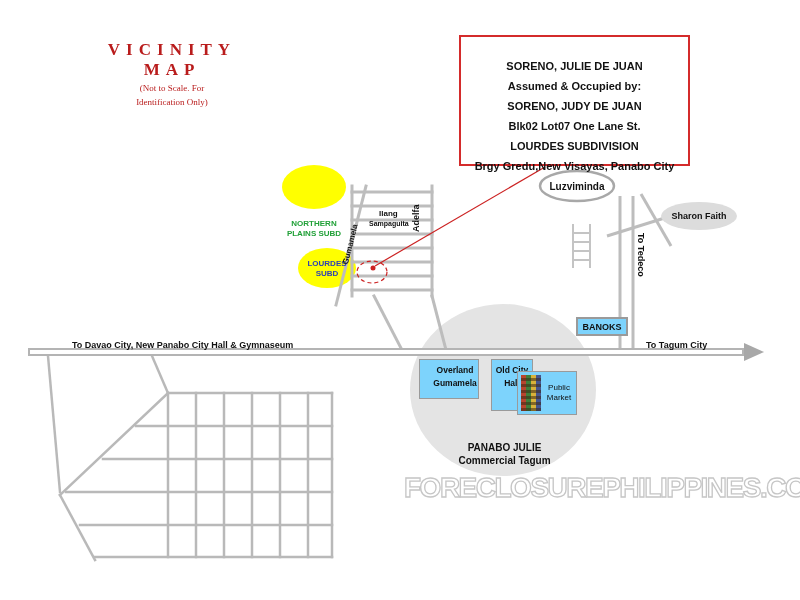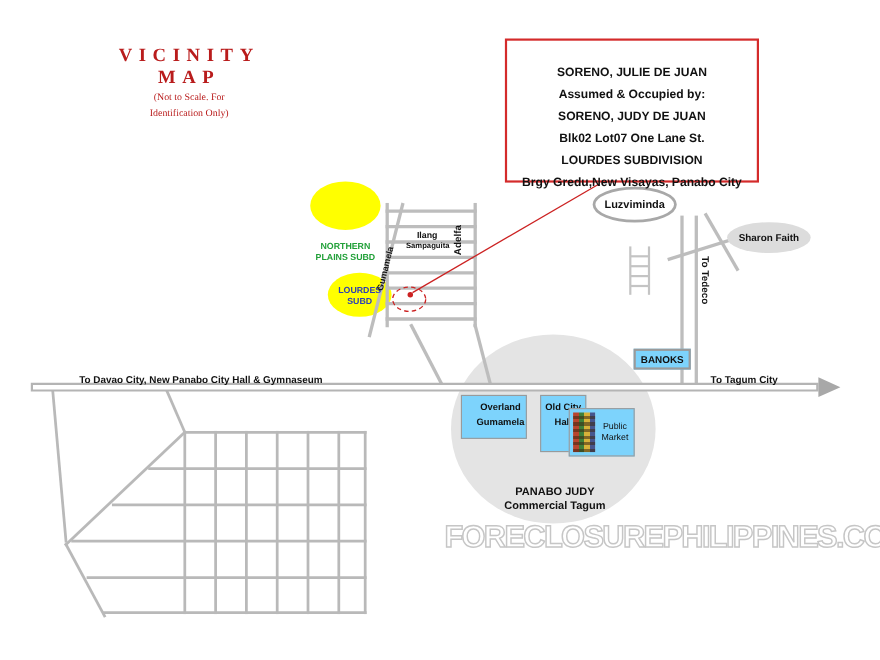--- a/index.html
+++ b/index.html
@@ -182,19 +182,19 @@
 
   <div class="map-box market">
     <div class="market-photo"></div>
     <div class="market-text">
       <div>Public</div>
       <div>Market</div>
     </div>
   </div>
 
   <div class="abs commercial-label">
-    <div>PANABO JUDY</div>
+    <div>PANABO JULIE</div>
     <div>Commercial Tagum</div>
   </div>
 
   <div class="abs watermark">FORECLOSUREPHILIPPINES.COM</div>
 
 </div>
 
 </body></html>

